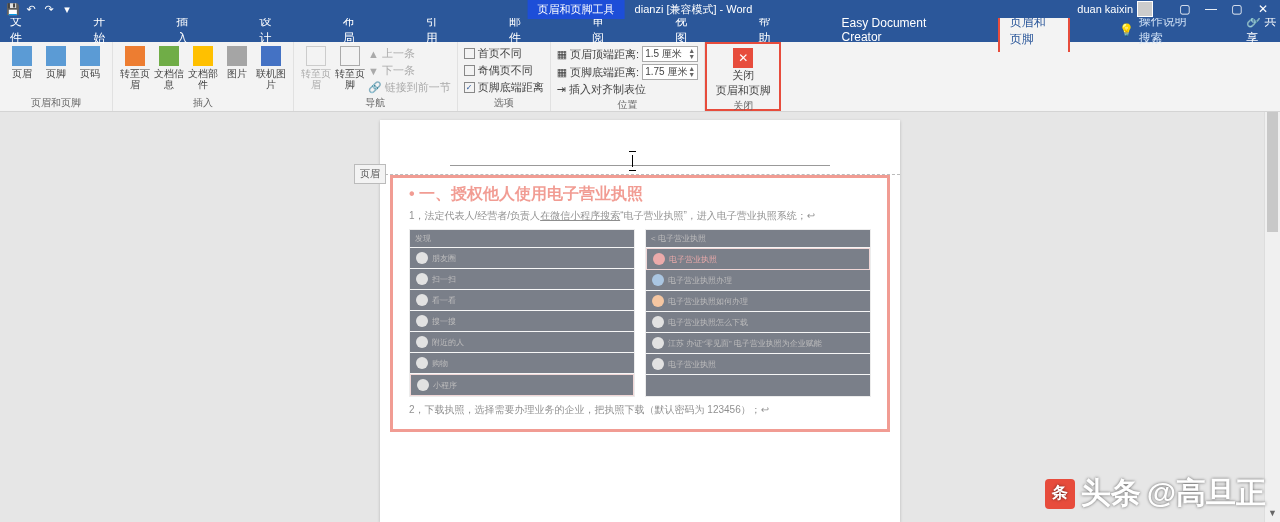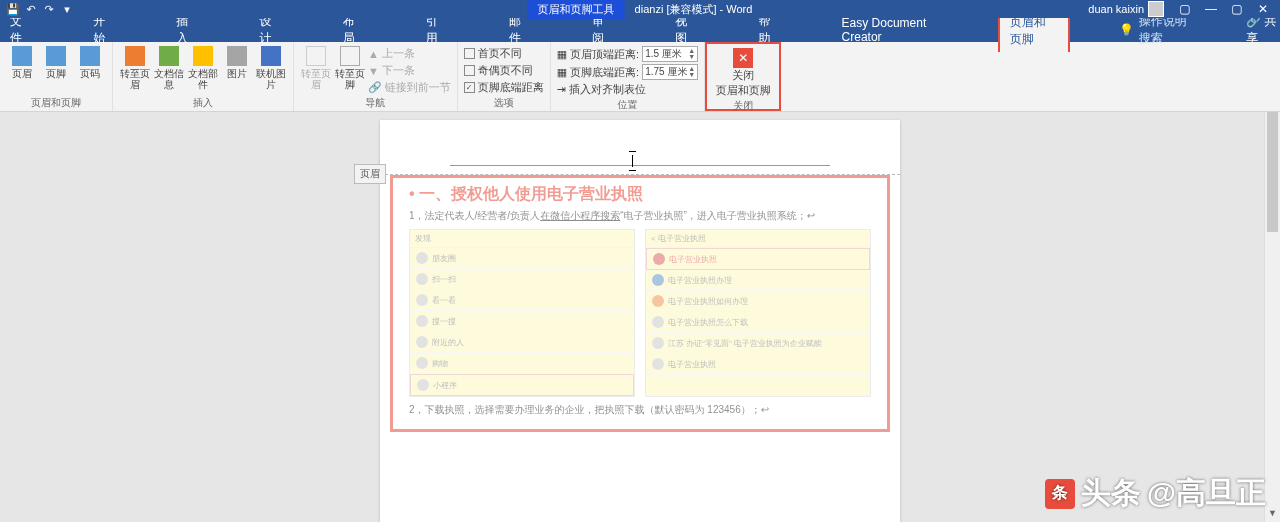--- a/index.html
+++ b/index.html
@@ -3,21 +3,21 @@
 <meta charset="utf-8">
 <style>
 * { margin: 0; padding: 0; box-sizing: border-box; font-family: "Microsoft YaHei", sans-serif; }
 body { background: #e6e6e6; width: 1280px; height: 522px; overflow: hidden; position: relative; }
 
 .titlebar { height: 18px; background: #2b579a; color: #fff; display: flex; align-items: center; font-size: 11px; position: relative; }
 .qat { display: flex; gap: 4px; padding-left: 6px; }
 .qat span { width: 14px; height: 14px; display: inline-flex; align-items: center; justify-content: center; }
 .title-group { position: absolute; left: 50%; transform: translateX(-50%); display: flex; align-items: center; gap: 10px; }
 .contextual-label { background: #1d4ed8; padding: 2px 10px; font-size: 11px; }
-.win-right { position: absolute; right: 4px; display: flex; align-items: center; gap: 8px; }
+.win-right { position: absolute; right: 4px; display: flex; align-items: center; gap: 19px; }
 .win-right .user { display: flex; align-items: center; gap: 4px; font-size: 11px; }
 .avatar { width: 16px; height: 16px; background: #ccc; border: 1px solid #fff; }
 .win-btns { display: flex; }
 .win-btns span { width: 26px; text-align: center; font-size: 12px; }
 
 .menubar { height: 24px; background: #2b579a; color: #fff; display: flex; align-items: center; font-size: 12px; gap: 44px; }
 .menubar .tab { padding: 4px 10px; cursor: pointer; }
 .menubar .tab.active { background: #f3f3f3; color: #2b579a; }
 .menubar .highlight { border: 2px solid #e74c3c; border-bottom: none; }
 .menubar .tell-me { display: flex; align-items: center; gap: 4px; margin-left: 6px; color: #cfe0f5; }
@@ -47,21 +47,21 @@
 .hr-line { position: absolute; left: 70px; right: 70px; bottom: 8px; border-top: 1px solid #999; }
 .cursor { position: absolute; left: 252px; top: 35px; width: 1px; height: 12px; background: #000; }
 .cursor::after { content: ""; position: absolute; top: -4px; left: -3px; width: 7px; height: 1px; background: #000; }
 .cursor::before { content: ""; position: absolute; bottom: -4px; left: -3px; width: 7px; height: 1px; background: #000; }
 
 .doc-content { border: 3px solid #e74c3c; margin: 0 10px; padding: 6px 16px; opacity: 0.55; pointer-events: none; }
 .h1 { color: #e74c3c; font-size: 16px; font-weight: bold; margin-bottom: 4px; }
 .p1 { font-size: 10px; color: #333; margin-bottom: 6px; }
 .underline { text-decoration: underline; }
 .screens { display: flex; gap: 10px; }
-.phone { flex: 1; border: 1px solid #ddd; background: #fef9c3; font-size: 8px; color: #888; }
+.phone { flex: 1; border: 1px solid #ddd; background: #0f172a; font-size: 8px; color: #888; }
 .phone .ph-head { padding: 3px 5px; border-bottom: 1px solid #eee; }
 .phone .ph-row { padding: 4px 6px; border-bottom: 1px solid #f2f2f2; display:flex; align-items:center; gap:4px; }
 .phone .hot { border: 1px solid #e7b8b8; }
 .dot { width: 12px; height: 12px; border-radius: 50%; background: #ccc; }
 .dot.red { background: #d66; } .dot.blue { background: #69c; } .dot.orange { background: #e95; }
 
 .scrollbar { position: absolute; right: 0; top: 112px; bottom: 0; width: 16px; background: #f0f0f0; border-left: 1px solid #ddd; }
 .scroll-thumb { position: absolute; top: 0; left: 2px; right: 2px; height: 120px; background: #c8c8c8; }
 .scroll-arrow { position:absolute; left:0; right:0; height:14px; text-align:center; font-size:9px; color:#666; }
 

